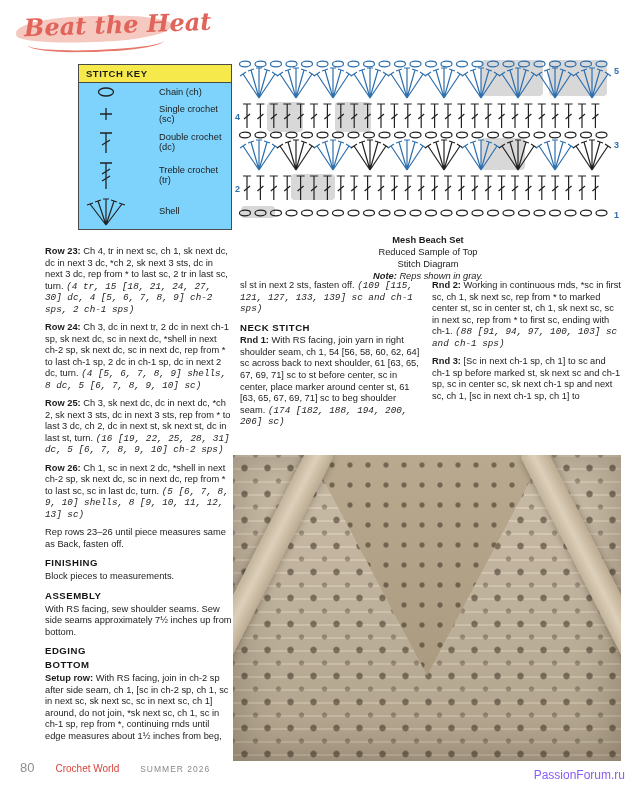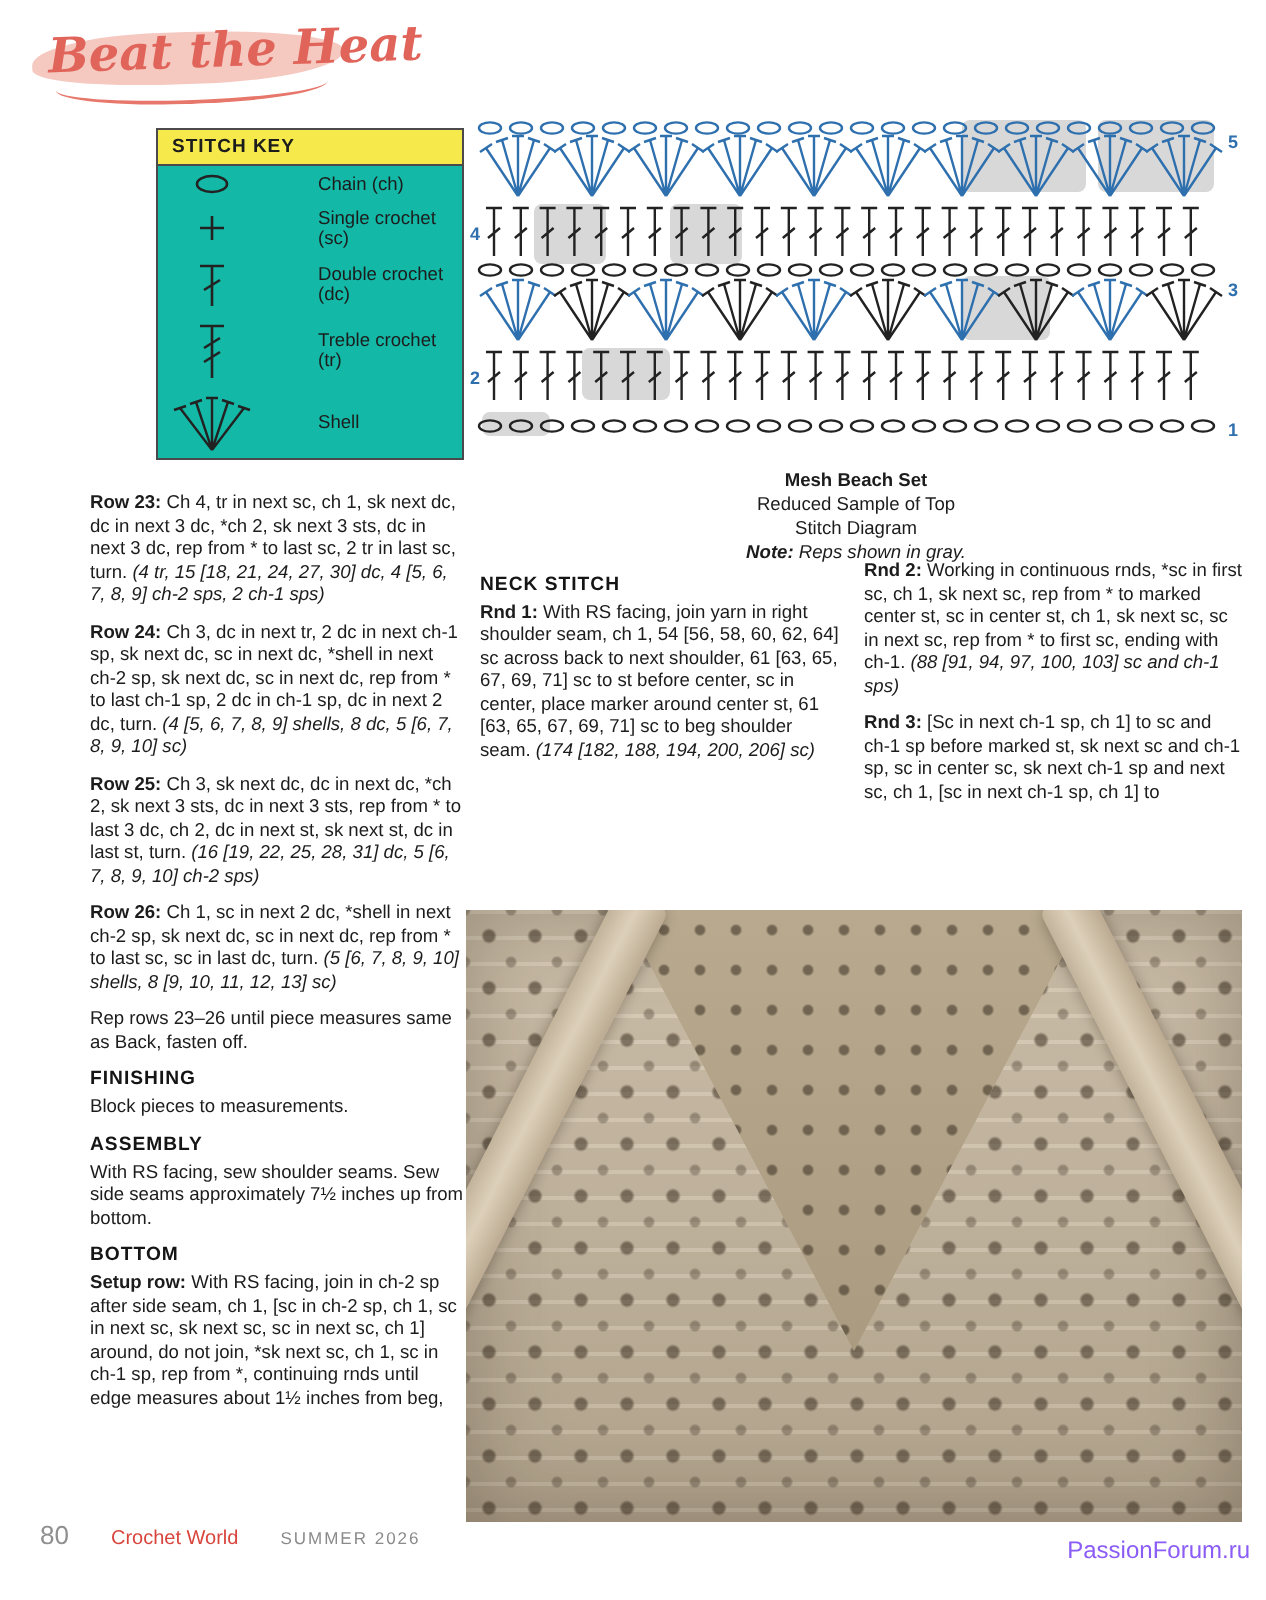--- a/index.html
+++ b/index.html
@@ -9,21 +9,21 @@
   
   .brand{position:absolute;left:16px;top:10px;width:180px;height:48px;}
   .brand-blob{position:absolute;left:0;top:6px;width:156px;height:26px;background:#f5c8c0;
               border-radius:45% 55% 50% 50%/60% 50% 60% 40%;transform:rotate(-2deg);}
   .brand-text{position:absolute;left:8px;top:0;font-family:"DejaVu Serif",serif;font-style:italic;
               font-weight:bold;font-size:24px;color:#e0645a;white-space:nowrap;transform:rotate(-2deg);}
   .brand-swash{position:absolute;left:12px;top:31px;width:136px;height:9px;
                border-bottom:2px solid #e8776b;border-radius:0 0 60% 60%/0 0 100% 100%;transform:rotate(-2deg);}
 
   
-  .stitch-key{position:absolute;left:78px;top:64px;width:152px;border:1px solid #4a4a4a;background:#14b8a6;}
+  .stitch-key{position:absolute;left:78px;top:64px;width:152px;border:1px solid #4a4a4a;background:#7dd3fc;}
   .sk-title{background:#f6e94b;border-bottom:1px solid #4a4a4a;font-weight:bold;font-size:9.5px;
             letter-spacing:.5px;padding:3px 7px;}
   .sk-item{display:flex;align-items:center;padding:3px 6px;gap:32px;}
   .sk-icon{width:42px;display:flex;justify-content:center;align-items:center;flex:0 0 42px;}
   .sk-label{font-size:9.3px;}
 
   
   .diagram{position:absolute;left:233px;top:58px;width:390px;}
   .diagram svg{display:block;}
   .diag-caption{text-align:center;font-size:9.3px;line-height:1.3;margin-top:4px;}
@@ -32,21 +32,21 @@
   .diag-caption .note{font-style:italic;}
   .diag-num{font-size:9px;font-weight:bold;fill:#2e6fae;font-family:"Liberation Sans",sans-serif;}
 
   
   .col{position:absolute;font-size:9.3px;line-height:1.24;}
   .col-left{left:45px;top:246px;width:187px;}
   .col-mid{left:240px;top:280px;width:182px;}
   .col-right{left:432px;top:280px;width:189px;}
   .para{margin:0 0 7px 0;}
   .para b{font-weight:bold;}
-  .para i{font-style:italic;}
+  .para i{font-style:italic;font-family:Liberation Mono, monospace;}
   .hd{font-weight:bold;font-size:9.6px;letter-spacing:.5px;margin:7px 0 2px 0;color:#151515;}
   .hd.sub{margin-top:2px;}
 
   
   .photo{position:absolute;left:233px;top:455px;width:388px;height:306px;overflow:hidden;
          background-color:#c9bba4;
          background-image:
            radial-gradient(circle, rgba(58,46,32,.55) 2.5px, rgba(58,46,32,0) 4px),
            radial-gradient(circle, rgba(58,46,32,.35) 2px, rgba(58,46,32,0) 3.2px),
            repeating-linear-gradient(180deg, rgba(255,255,255,.10) 0 2px, rgba(0,0,0,.05) 2px 13px),
@@ -320,24 +320,26 @@
   <div class="col col-left">
       <p class="para"><b>Row 23: </b>Ch 4, tr in next sc, ch 1, sk next dc, dc in next 3 dc, *ch 2, sk next 3 sts, dc in next 3 dc, rep from * to last sc, 2 tr in last sc, turn. <i>(4 tr, 15 [18, 21, 24, 27, 30] dc, 4 [5, 6, 7, 8, 9] ch-2 sps, 2 ch-1 sps)</i></p>
       <p class="para"><b>Row 24: </b>Ch 3, dc in next tr, 2 dc in next ch-1 sp, sk next dc, sc in next dc, *shell in next ch-2 sp, sk next dc, sc in next dc, rep from * to last ch-1 sp, 2 dc in ch-1 sp, dc in next 2 dc, turn. <i>(4 [5, 6, 7, 8, 9] shells, 8 dc, 5 [6, 7, 8, 9, 10] sc)</i></p>
       <p class="para"><b>Row 25: </b>Ch 3, sk next dc, dc in next dc, *ch 2, sk next 3 sts, dc in next 3 sts, rep from * to last 3 dc, ch 2, dc in next st, sk next st, dc in last st, turn. <i>(16 [19, 22, 25, 28, 31] dc, 5 [6, 7, 8, 9, 10] ch-2 sps)</i></p>
       <p class="para"><b>Row 26: </b>Ch 1, sc in next 2 dc, *shell in next ch-2 sp, sk next dc, sc in next dc, rep from * to last sc, sc in last dc, turn. <i>(5 [6, 7, 8, 9, 10] shells, 8 [9, 10, 11, 12, 13] sc)</i></p>
       <p class="para">Rep rows 23–26 until piece measures same as Back, fasten off.</p>
       <div class="hd">FINISHING</div>
       <p class="para">Block pieces to measurements.</p>
       <div class="hd">ASSEMBLY</div>
       <p class="para">With RS facing, sew shoulder seams. Sew side seams approximately 7½ inches up from bottom.</p>
+      <div class="hd">EDGING</div>
       <div class="hd sub">BOTTOM</div>
       <p class="para"><b>Setup row: </b>With RS facing, join in ch-2 sp after side seam, ch 1, [sc in ch-2 sp, ch 1, sc in next sc, sk next sc, sc in next sc, ch 1] around, do not join, *sk next sc, ch 1, sc in ch-1 sp, rep from *, continuing rnds until edge measures about 1½ inches from beg,</p>
     </div>
   <div class="col col-mid">
+      <p class="para">sl st in next 2 sts, fasten off. <i>(109 [115, 121, 127, 133, 139] sc and ch-1 sps)</i></p>
       <div class="hd">NECK STITCH</div>
       <p class="para"><b>Rnd 1: </b>With RS facing, join yarn in right shoulder seam, ch 1, 54 [56, 58, 60, 62, 64] sc across back to next shoulder, 61 [63, 65, 67, 69, 71] sc to st before center, sc in center, place marker around center st, 61 [63, 65, 67, 69, 71] sc to beg shoulder seam. <i>(174 [182, 188, 194, 200, 206] sc)</i></p>
     </div>
   <div class="col col-right">
       <p class="para"><b>Rnd 2: </b>Working in continuous rnds, *sc in first sc, ch 1, sk next sc, rep from * to marked center st, sc in center st, ch 1, sk next sc, sc in next sc, rep from * to first sc, ending with ch-1. <i>(88 [91, 94, 97, 100, 103] sc and ch-1 sps)</i></p>
       <p class="para"><b>Rnd 3: </b>[Sc in next ch-1 sp, ch 1] to sc and ch-1 sp before marked st, sk next sc and ch-1 sp, sc in center sc, sk next ch-1 sp and next sc, ch 1, [sc in next ch-1 sp, ch 1] to</p>
     </div>
 
   <div class="photo">
     <div class="neck-inner"></div>

